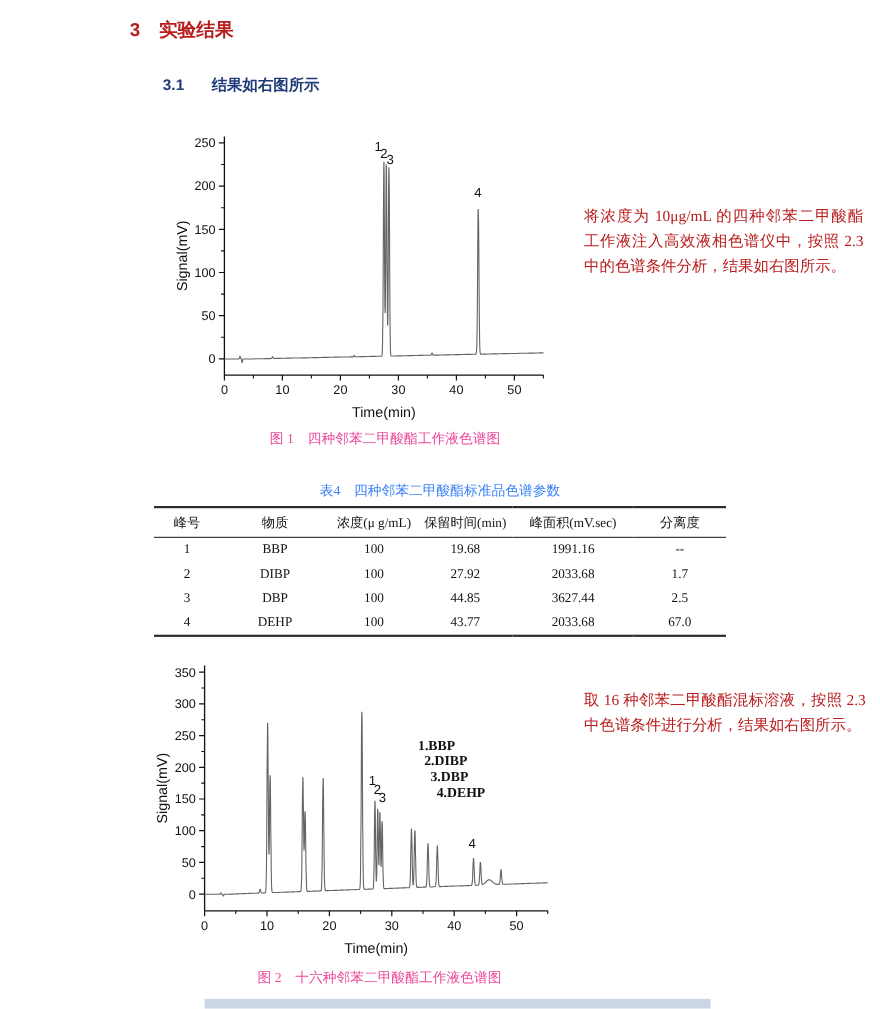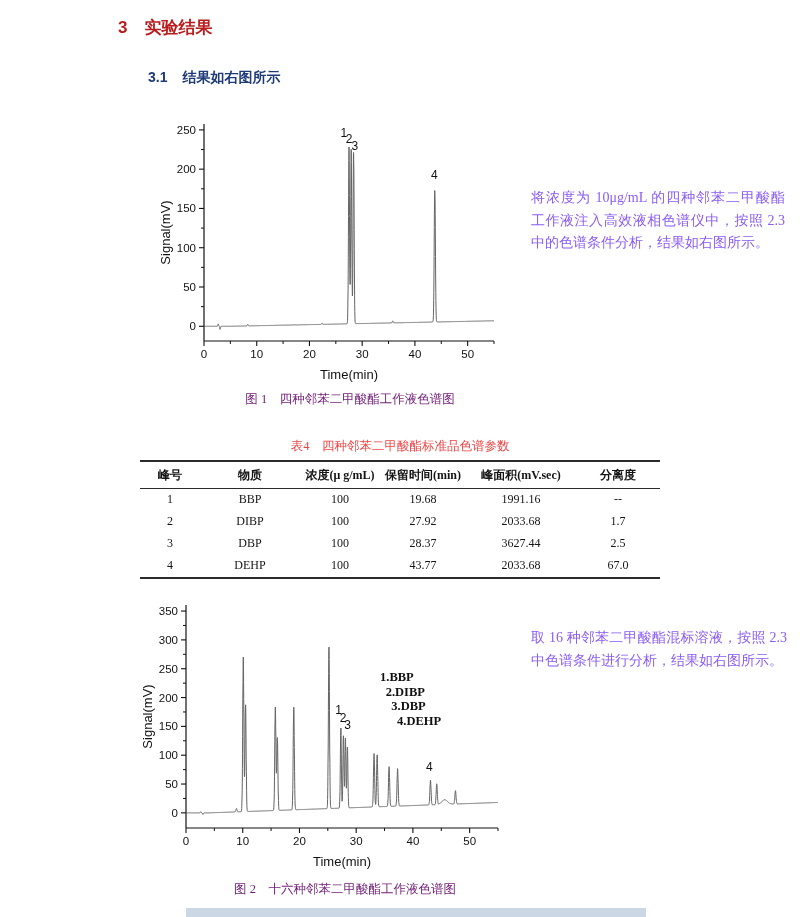--- a/index.html
+++ b/index.html
@@ -10,37 +10,37 @@
   .abs{position:absolute;}
   .h1{
     left:118px;top:16px;font-family:"Liberation Sans","DejaVu Sans",sans-serif;
     font-size:17px;font-weight:bold;color:#b91c1c;
   }
   .h1 .num{margin-right:17px;}
   .h2{
     left:148px;top:69px;font-family:"Liberation Sans","DejaVu Sans",sans-serif;
     font-size:14px;font-weight:bold;color:#1e3a78;
   }
-  .h2 .num{margin-right:15px;}
+  .h2 .num{margin-right:25px;}
   .chart1{left:158px;top:112px;}
   .chart2{left:140px;top:593px;}
-  .caption{font-size:12.5px;text-align:center;color:#701a75;}
+  .caption{font-size:12.5px;text-align:center;color:#ec4899;}
   .cap1{left:170px;top:391px;width:360px;}
   .cap2{left:160px;top:881px;width:370px;}
-  .side{font-size:14px;line-height:22.5px;text-align:justify;color:#8b5cf6;}
+  .side{font-size:14px;line-height:22.5px;text-align:justify;color:#b91c1c;}
   .side1{left:531px;top:187px;width:254px;}
   .side2{left:531px;top:627px;width:256px;}
   .side2 p{margin:0 0 22px 0;}
-  .tbl-title{left:140px;top:438px;width:520px;font-size:12.5px;text-align:center;color:#ef4444;}
+  .tbl-title{left:140px;top:438px;width:520px;font-size:12.5px;text-align:center;color:#3b82f6;}
   table.t4{
     left:140px;top:460px;width:520px;border-collapse:collapse;
     font-size:12px;color:#141414;border-bottom:2px solid #2b2b2b;table-layout:fixed;
   }
   table.t4 th{
-    font-weight:bold;text-align:center;padding:5px 0 4px 0;
+    font-weight:normal;text-align:center;padding:5px 0 4px 0;
     border-top:2px solid #2b2b2b;border-bottom:1.5px solid #2b2b2b;
   }
   table.t4 td{text-align:center;padding:3px 0 4px 0;}
   .bottom-bar{left:186px;top:908px;width:460px;height:9px;background:#ccd7e6;}
 </style>
 </head>
 <body>
 
 <div class="abs h1">
   <span class="num">3</span><span>实验结果</span>
@@ -132,21 +132,21 @@
         <td>DIBP</td>
         <td>100</td>
         <td>27.92</td>
         <td>2033.68</td>
         <td>1.7</td>
       </tr>
       <tr>
         <td>3</td>
         <td>DBP</td>
         <td>100</td>
-        <td>28.37</td>
+        <td>44.85</td>
         <td>3627.44</td>
         <td>2.5</td>
       </tr>
       <tr>
         <td>4</td>
         <td>DEHP</td>
         <td>100</td>
         <td>43.77</td>
         <td>2033.68</td>
         <td>67.0</td>

